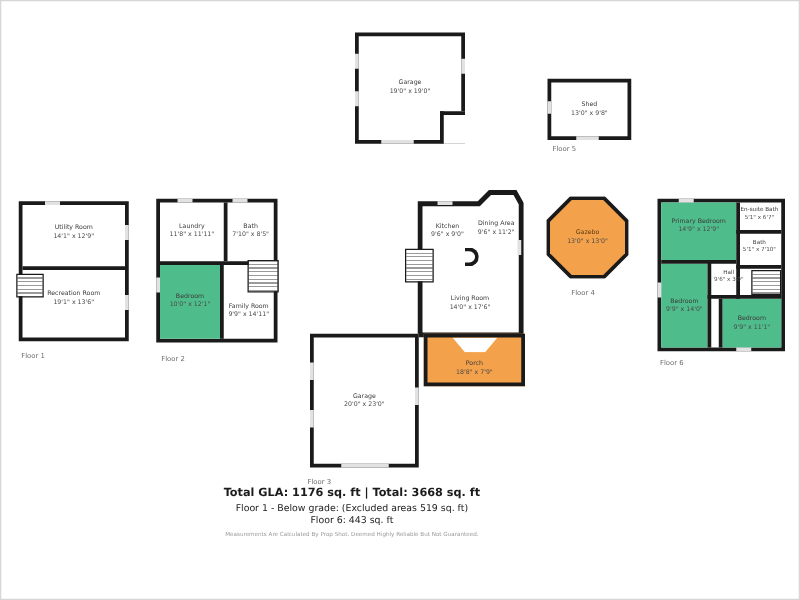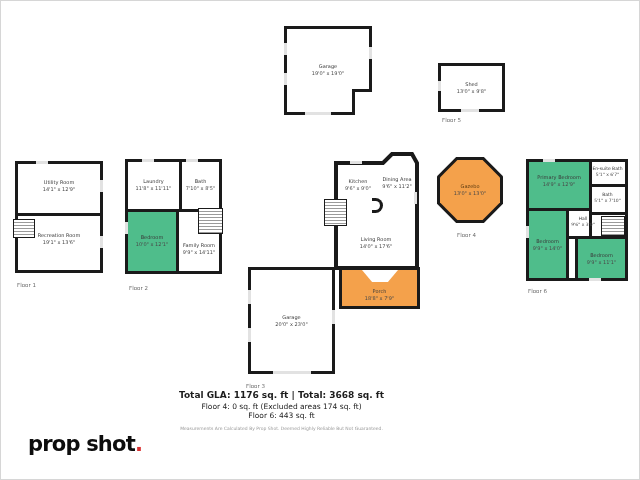--- a/index.html
+++ b/index.html
@@ -196,22 +196,19 @@
     </div>
     <div class="rl" style="left:49px;top:90px;width:47px">
       <span class="nm">Bedroom</span>
       <span class="dm">9'9" x 11'1"</span>
     </div>
   </div>
   <div class="fl" style="left:527px;top:287px">Floor 6</div>
 
   <div class="summary">
     <div class="title">Total GLA: 1176 sq. ft | Total: 3668 sq. ft</div>
-    <div class="line">Floor 4: 0 sq. ft (Excluded areas 174 sq. ft)</div>
+    <div class="line">Floor 1 - Below grade: (Excluded areas 519 sq. ft)</div>
     <div class="line">Floor 6: 443 sq. ft</div>
     <div class="disc">Measurements Are Calculated By Prop Shot. Deemed Highly Reliable But Not Guaranteed.</div>
   </div>
 
-  <div class="logo">
-    <span>prop shot</span><span class="dot">.</span>
-  </div>
 
 </div>
 
 </body></html>

